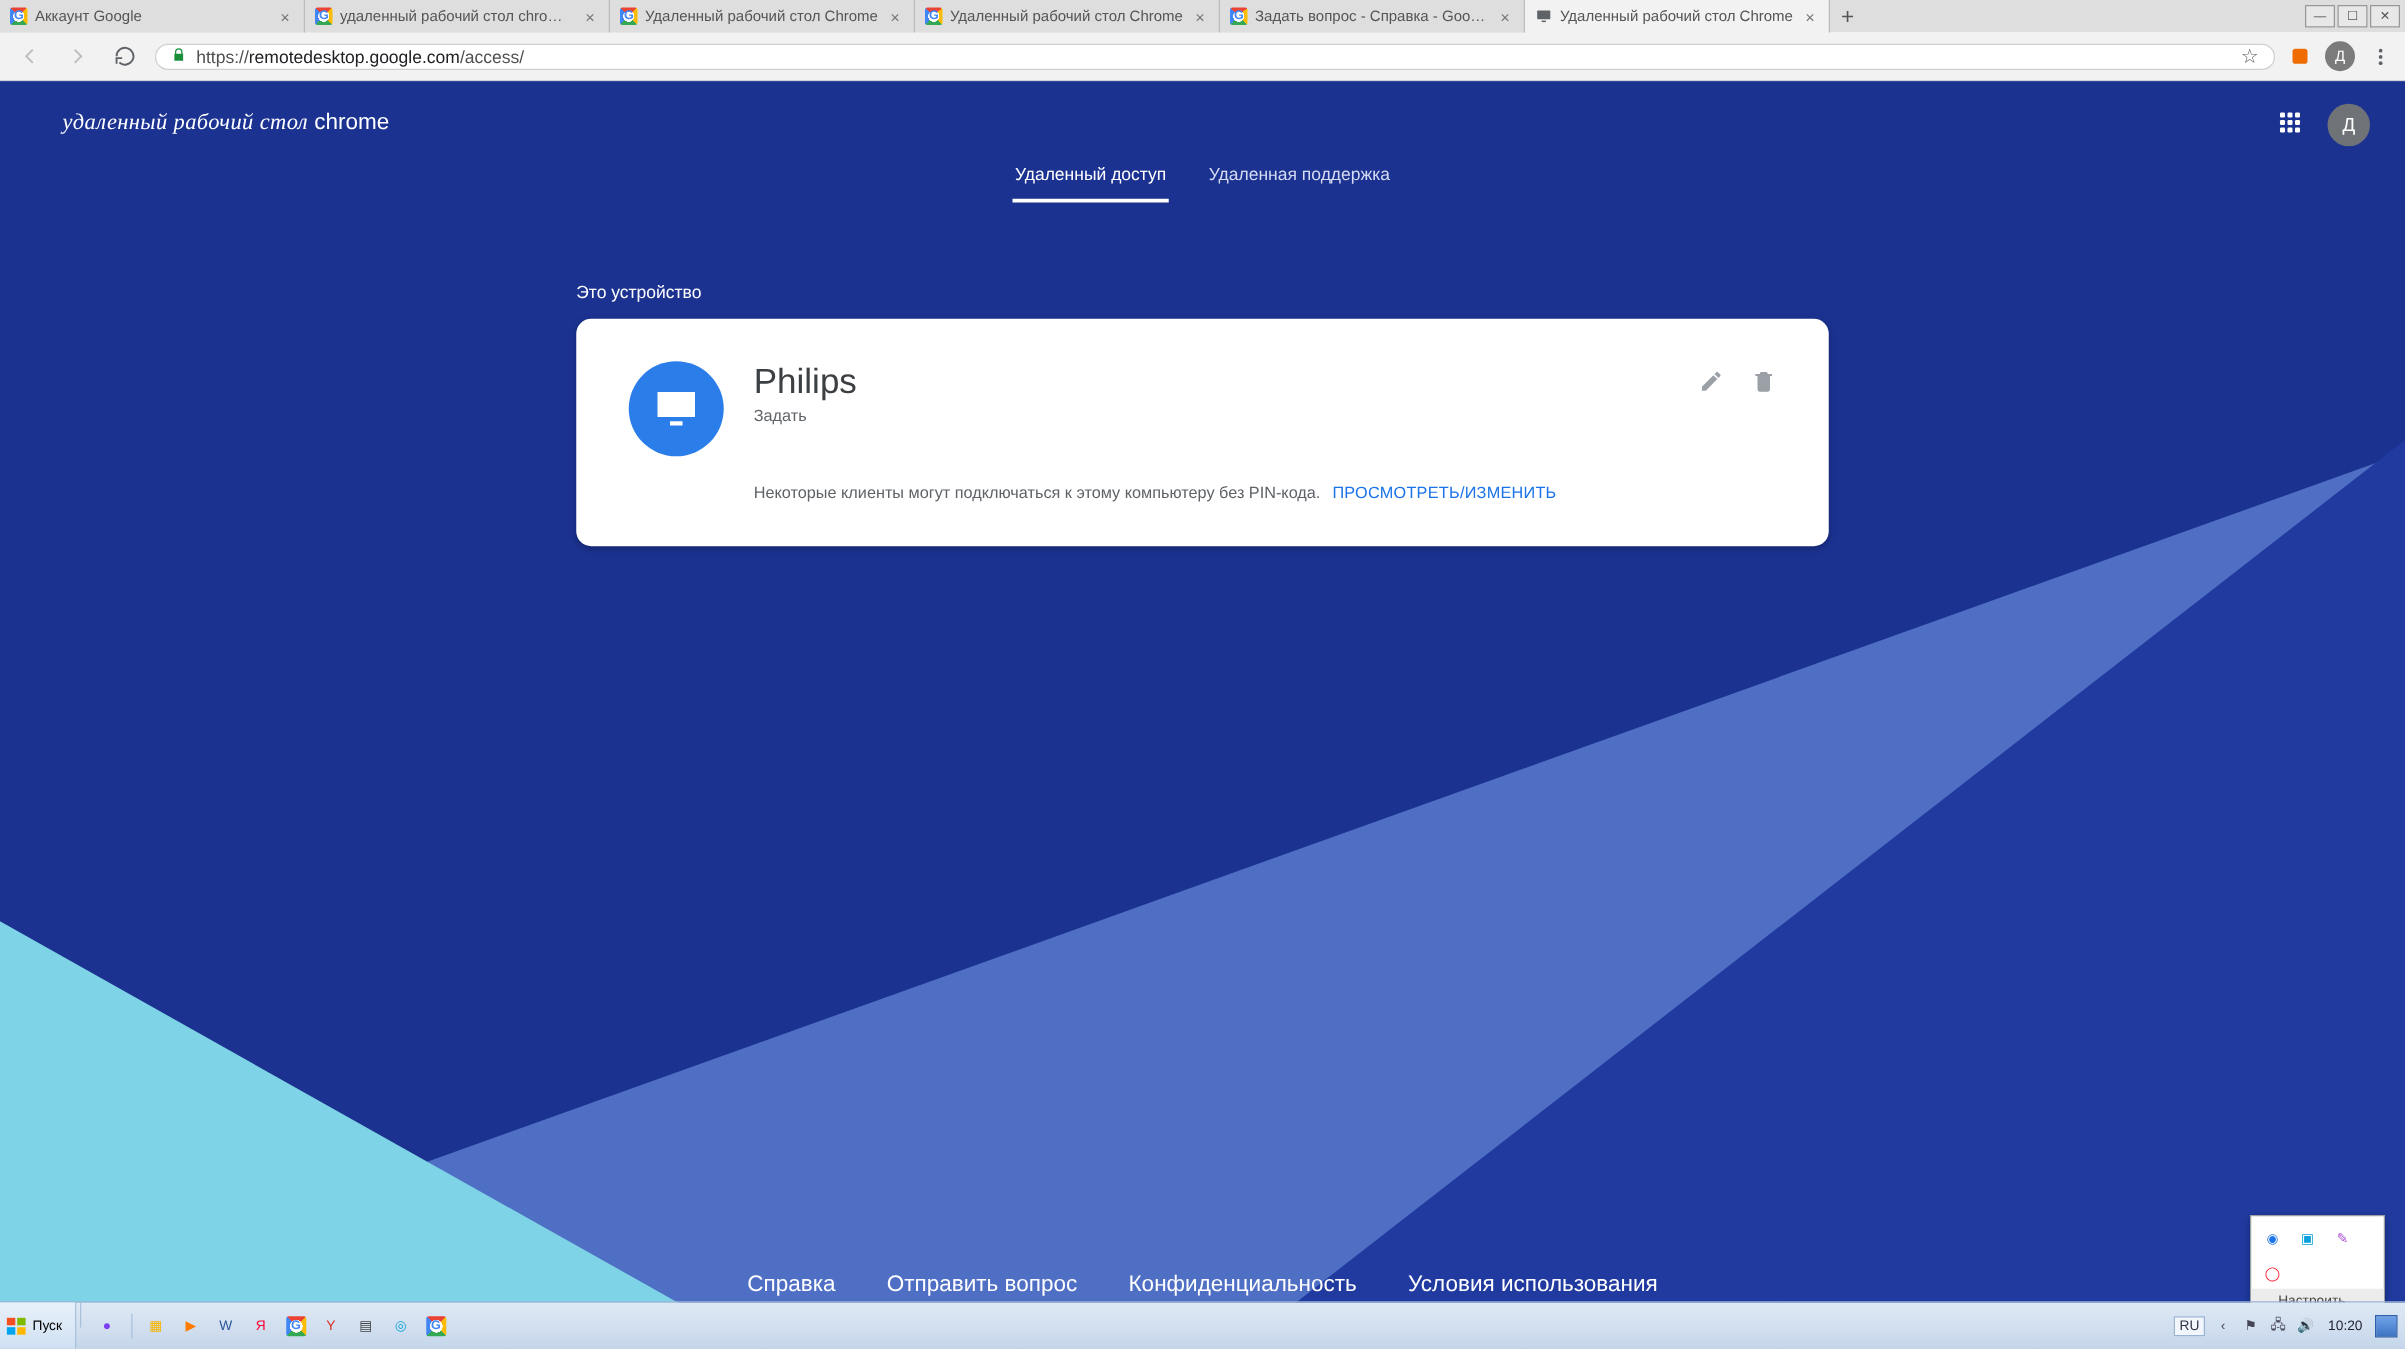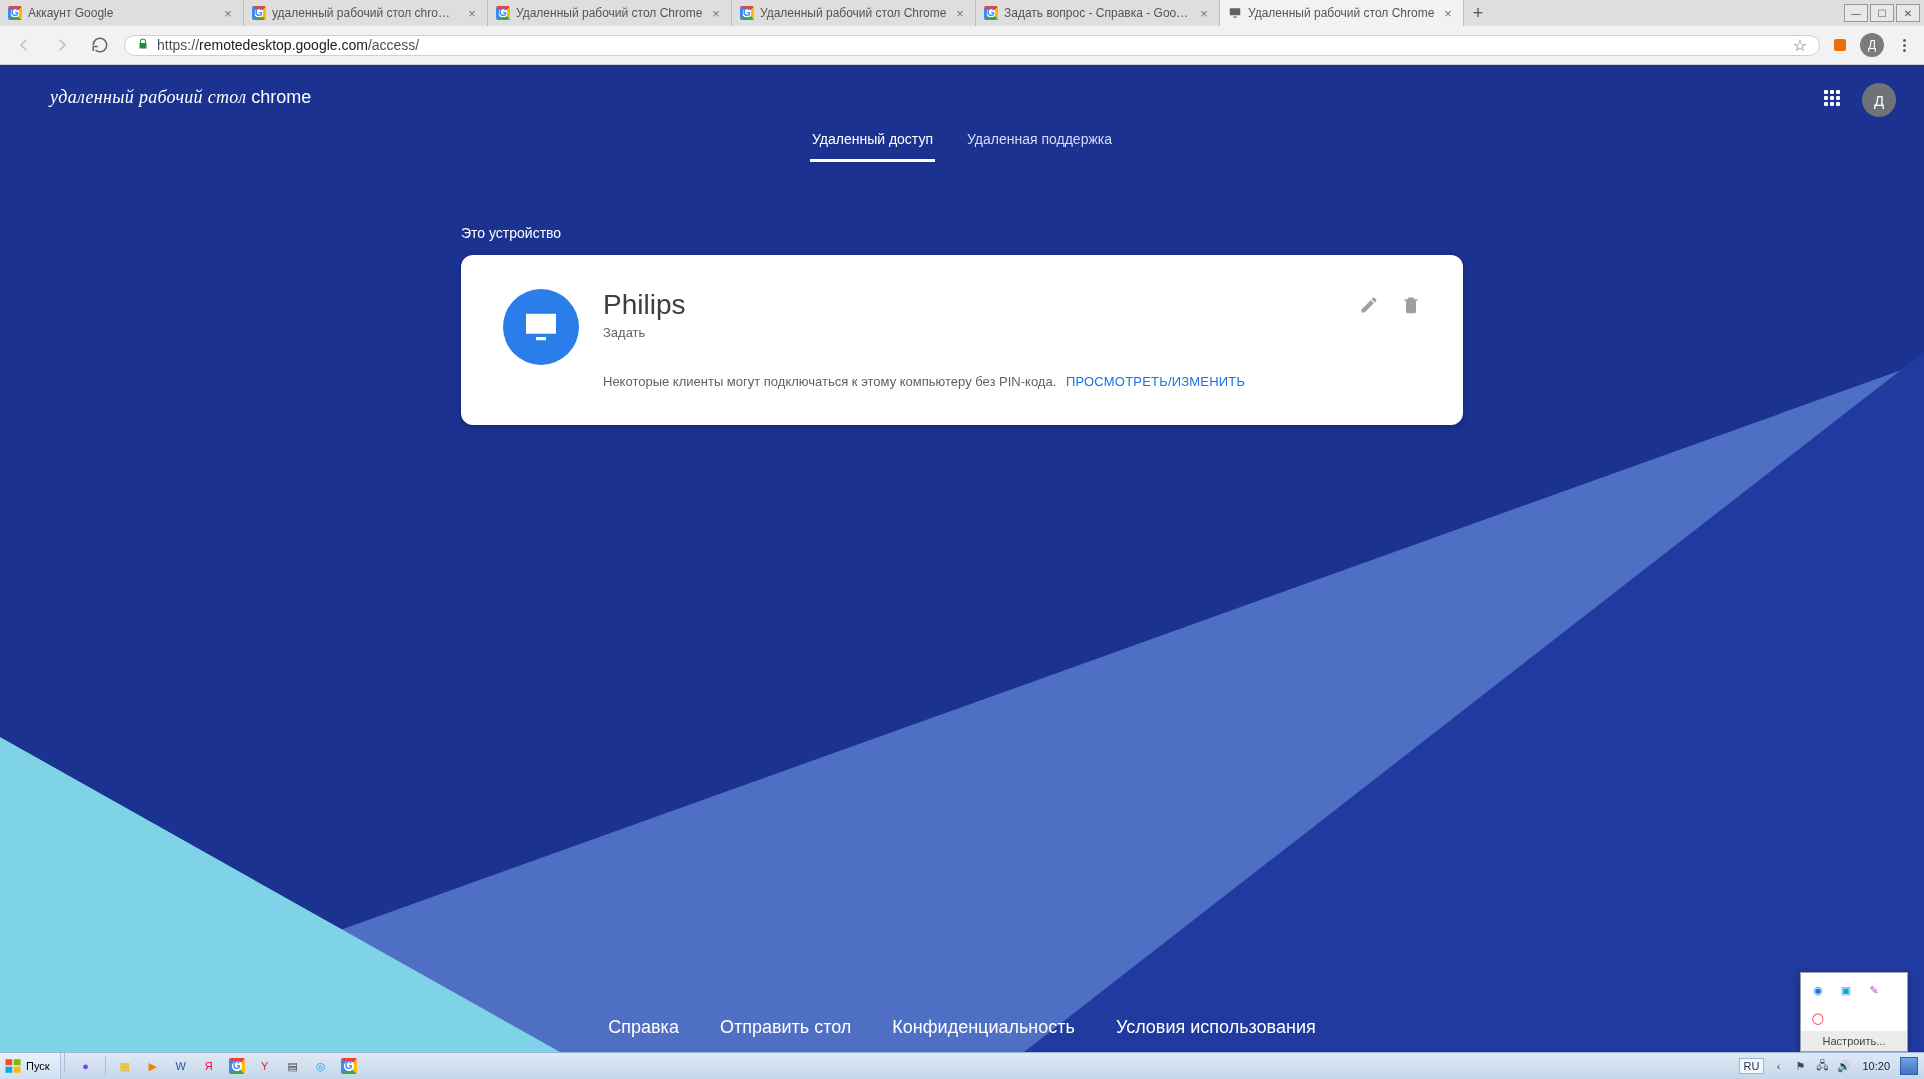--- a/index.html
+++ b/index.html
@@ -198,21 +198,21 @@
   .device-icon {
     width:76px;height:76px;border-radius:50%;
     background:#2b7de9;
     display:flex;align-items:center;justify-content:center;
   }
   .device-icon svg { width:40px;height:40px;fill:#fff; }
   .device-body { flex:1; padding-top:0px; }
   .device-name { font-size:28px; color:#3c4043; font-weight:400; }
   .device-status { font-size:13px; color:#5f6368; margin-top:4px; }
   .device-note {
-    margin-top: 34px;
+    margin-top: 46px;
     font-size:13px; color:#5f6368;
   }
   .device-note a { color:#1a73e8; text-decoration:none; margin-left:6px; letter-spacing:.2px; }
   .device-actions {
     display:flex; gap:22px; color:#9aa0a6;
     padding-top:6px;
   }
   .device-actions .act { width:20px;height:20px;display:flex;align-items:center;justify-content:center;cursor:pointer; }
   .footer-links {
     position:absolute; bottom: 14px; left:0; right:0;
@@ -234,21 +234,21 @@
   .notifier-icons {
     display:flex; gap:10px; padding:8px 8px 4px 8px; flex-wrap:wrap;
   }
   .notifier-icons span{ width:18px;height:18px;display:inline-flex;align-items:center;justify-content:center; }
   .notifier-footer {
     background:#ececec; text-align:center; padding:4px 2px; color:#444;
   }
   
   .taskbar {
     position:absolute; bottom:0; left:0; right:0;
-    height:27px;
+    height:38px;
     background: linear-gradient(#dfe9f5,#c5d6ea);
     border-top:1px solid #9ab4d3;
     display:flex; align-items:flex-start;
     font-size:11px;
   }
   .start-btn {
     height:100%; display:flex; align-items:center; gap:4px;
     padding: 0 10px 0 4px;
     background: linear-gradient(#e9f1fb,#cfe0f2);
     border-right:1px solid #a9c1dd;
@@ -456,21 +456,21 @@
                 <path d="M6 7h12v13a2 2 0 0 1-2 2H8a2 2 0 0 1-2-2V7zm3-4h6l1 2h4v2H4V5h4l1-2z"></path>
               </svg>
           </div>
         </div>
       </div>
     </div>
   </div>
 
   <div class="footer-links">
     <span>Справка</span>
-    <span>Отправить стол</span>
+    <span>Отправить вопрос</span>
     <span>Конфиденциальность</span>
     <span>Условия использования</span>
   </div>
 
   <div class="notifier">
     <div class="notifier-icons">
       <span style="color:#1a73e8">◉</span>
       <span style="color:#0aa1dd">▣</span>
       <span style="color:#b04fd8">✎</span>
       <span style="color:#ff1b2d">◯</span>

